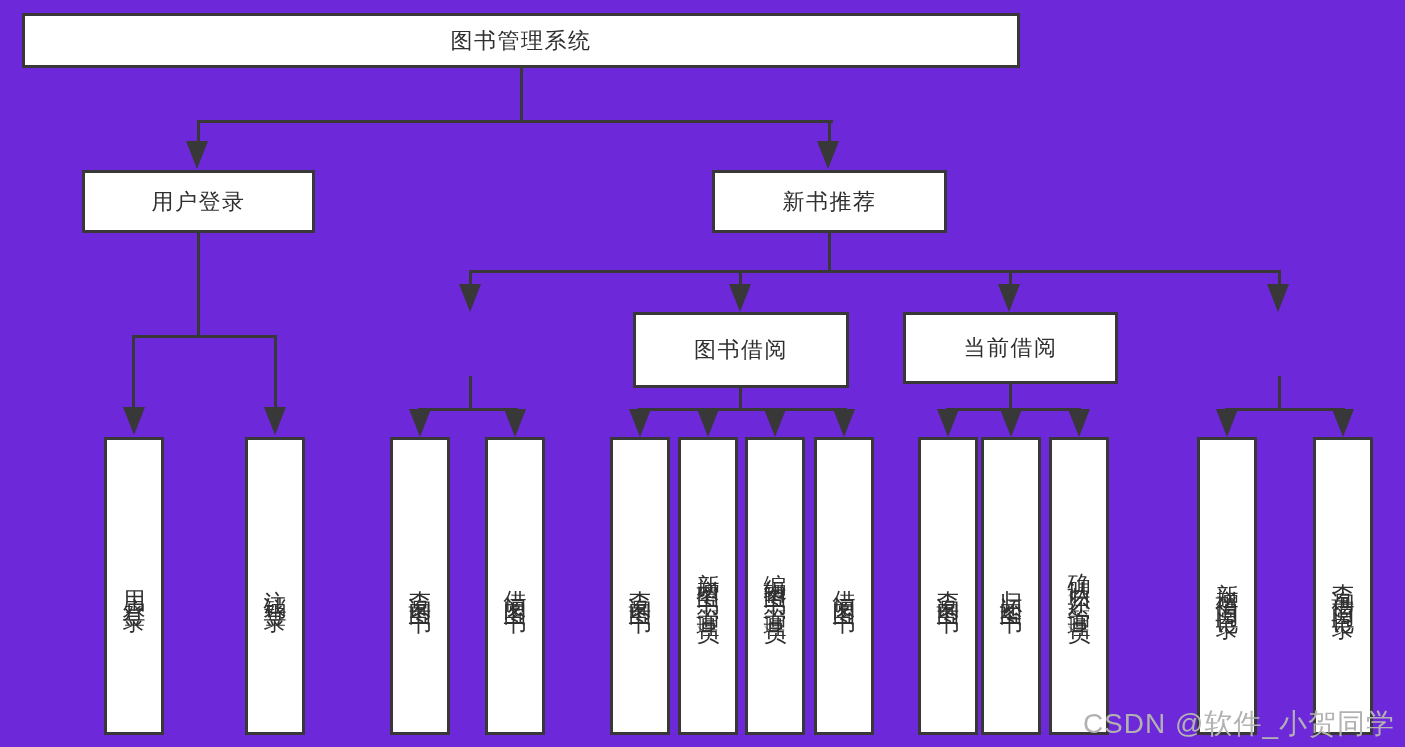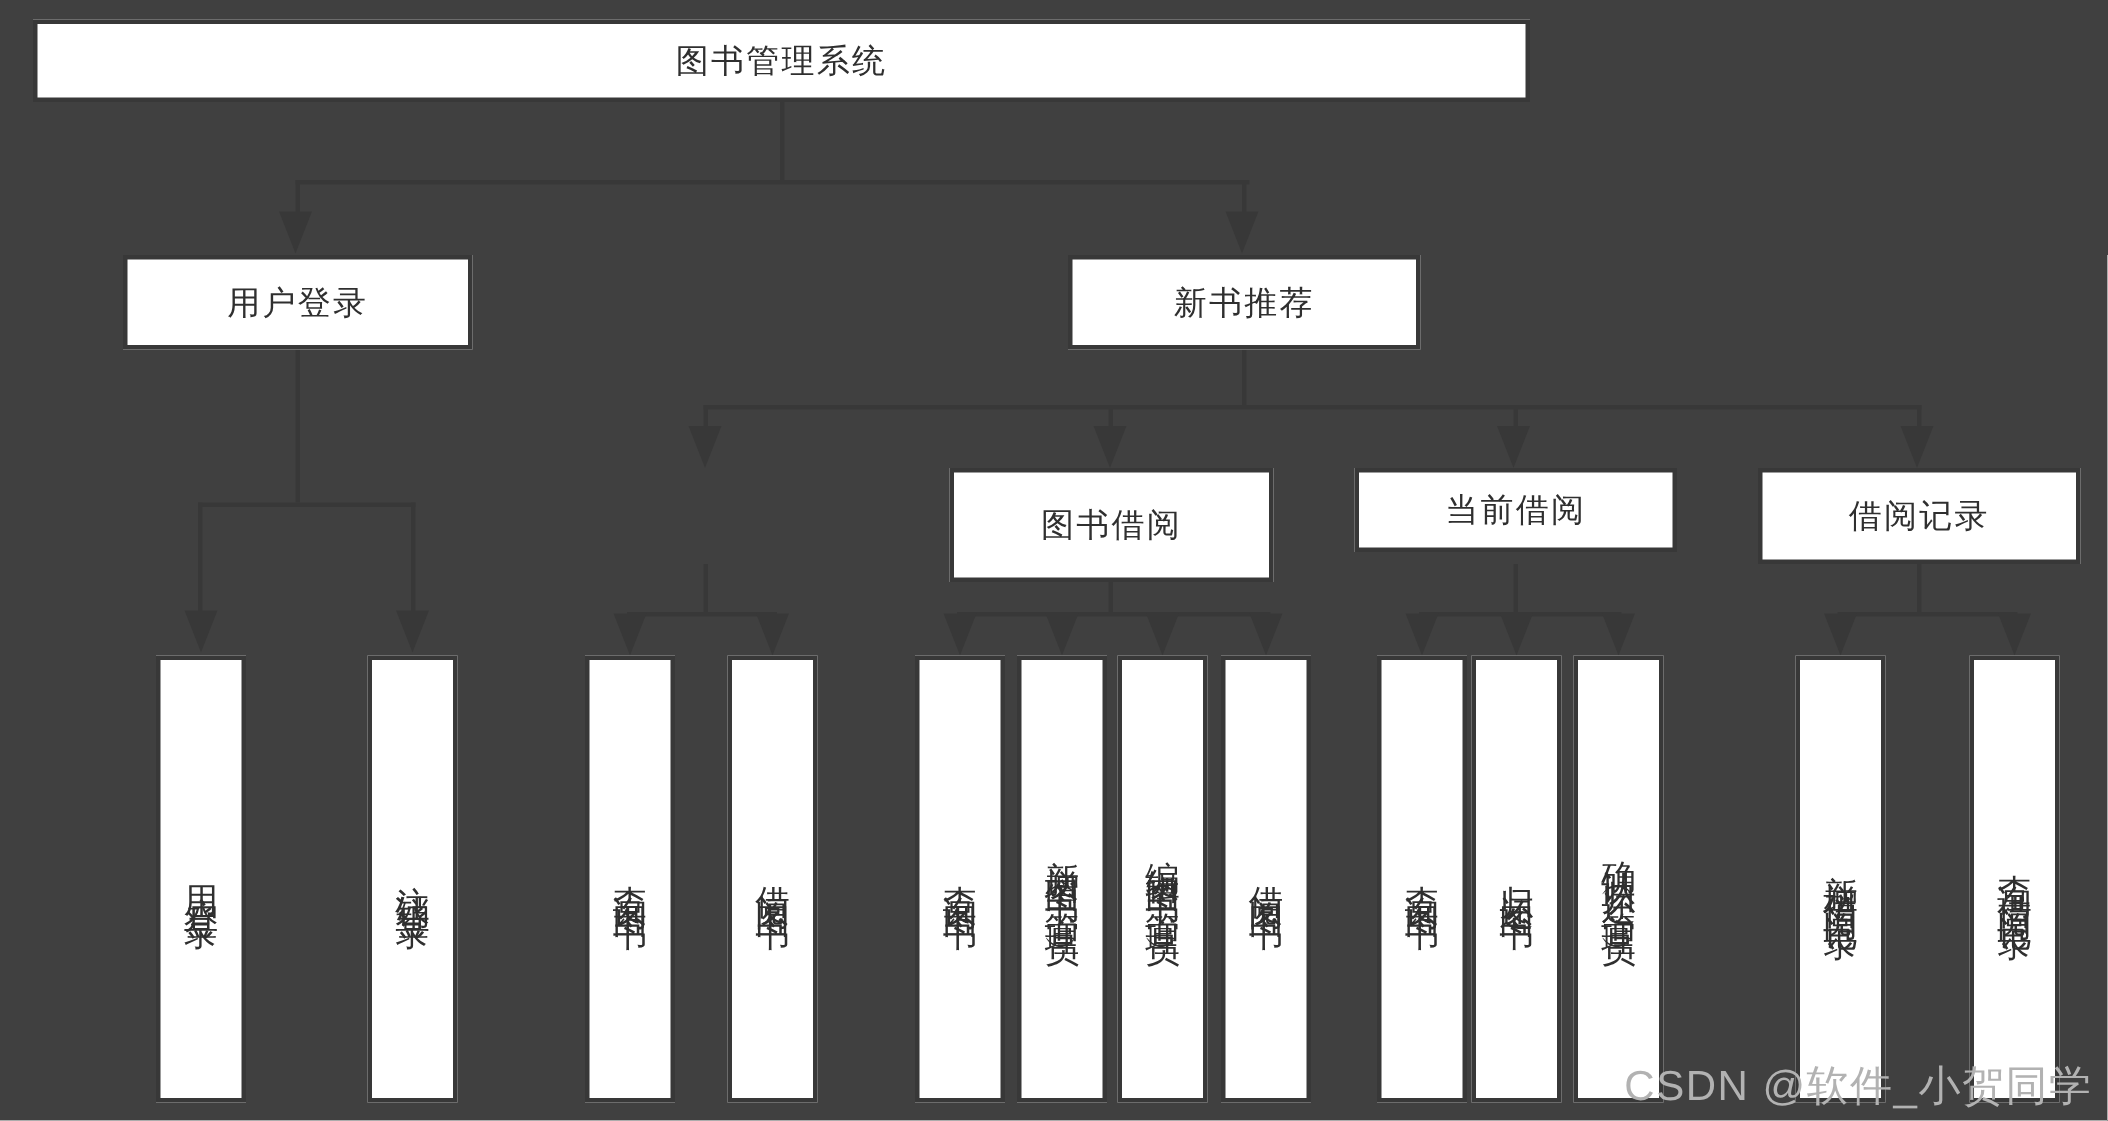--- a/index.html
+++ b/index.html
@@ -1,18 +1,18 @@
 <!DOCTYPE html>
 <html><head>
 <meta charset="utf-8">
 <style>
   * { margin:0; padding:0; box-sizing:border-box; }
   html,body { background:#ffffff; }
   .canvas {
-    position:relative; width:1405px; height:747px; background:#404040;
+    position:relative; width:1405px; height:747px; background:#6d28d9;
     font-family:"Liberation Sans", sans-serif; color:#2f2f2f; overflow:hidden;
   }
   .box {
     position:absolute; background:#ffffff; border:3px solid #383838;
     display:flex; align-items:center; justify-content:center;
     font-size:22px; letter-spacing:1.5px; color:#2f2f2f; white-space:nowrap;
   }
   .leaf {
     position:absolute; background:#ffffff; border:3px solid #383838;
     top:437px; width:60px; height:298px;
@@ -89,22 +89,21 @@
     <div class="arw" style="left:1216px;top:409px"></div>
     <div class="arw" style="left:1332px;top:409px"></div>
   </div>
 
   <div class="box" style="left:22px;top:13px;width:998px;height:55px">图书管理系统</div>
 
   <div class="box" style="left:82px;top:170px;width:233px;height:63px">用户登录</div>
   <div class="box" style="left:712px;top:170px;width:235px;height:63px">新书推荐</div>
 
   <div class="box" style="left:633px;top:312px;width:216px;height:76px">图书借阅</div>
-  <div class="box" style="left:903px;top:312px;width:215px;height:56px">当前借阅</div>
-  <div class="box" style="left:1172px;top:312px;width:215px;height:64px">借阅记录</div>
+  <div class="box" style="left:903px;top:312px;width:215px;height:72px">当前借阅</div>
 
   <div class="leaf" style="left:104px">
     <span class="vtext">用户登录</span>
   </div>
   <div class="leaf" style="left:245px">
     <span class="vtext">注销登录</span>
   </div>
 
   <div class="leaf" style="left:390px">
     <span class="vtext">查询图书</span>

